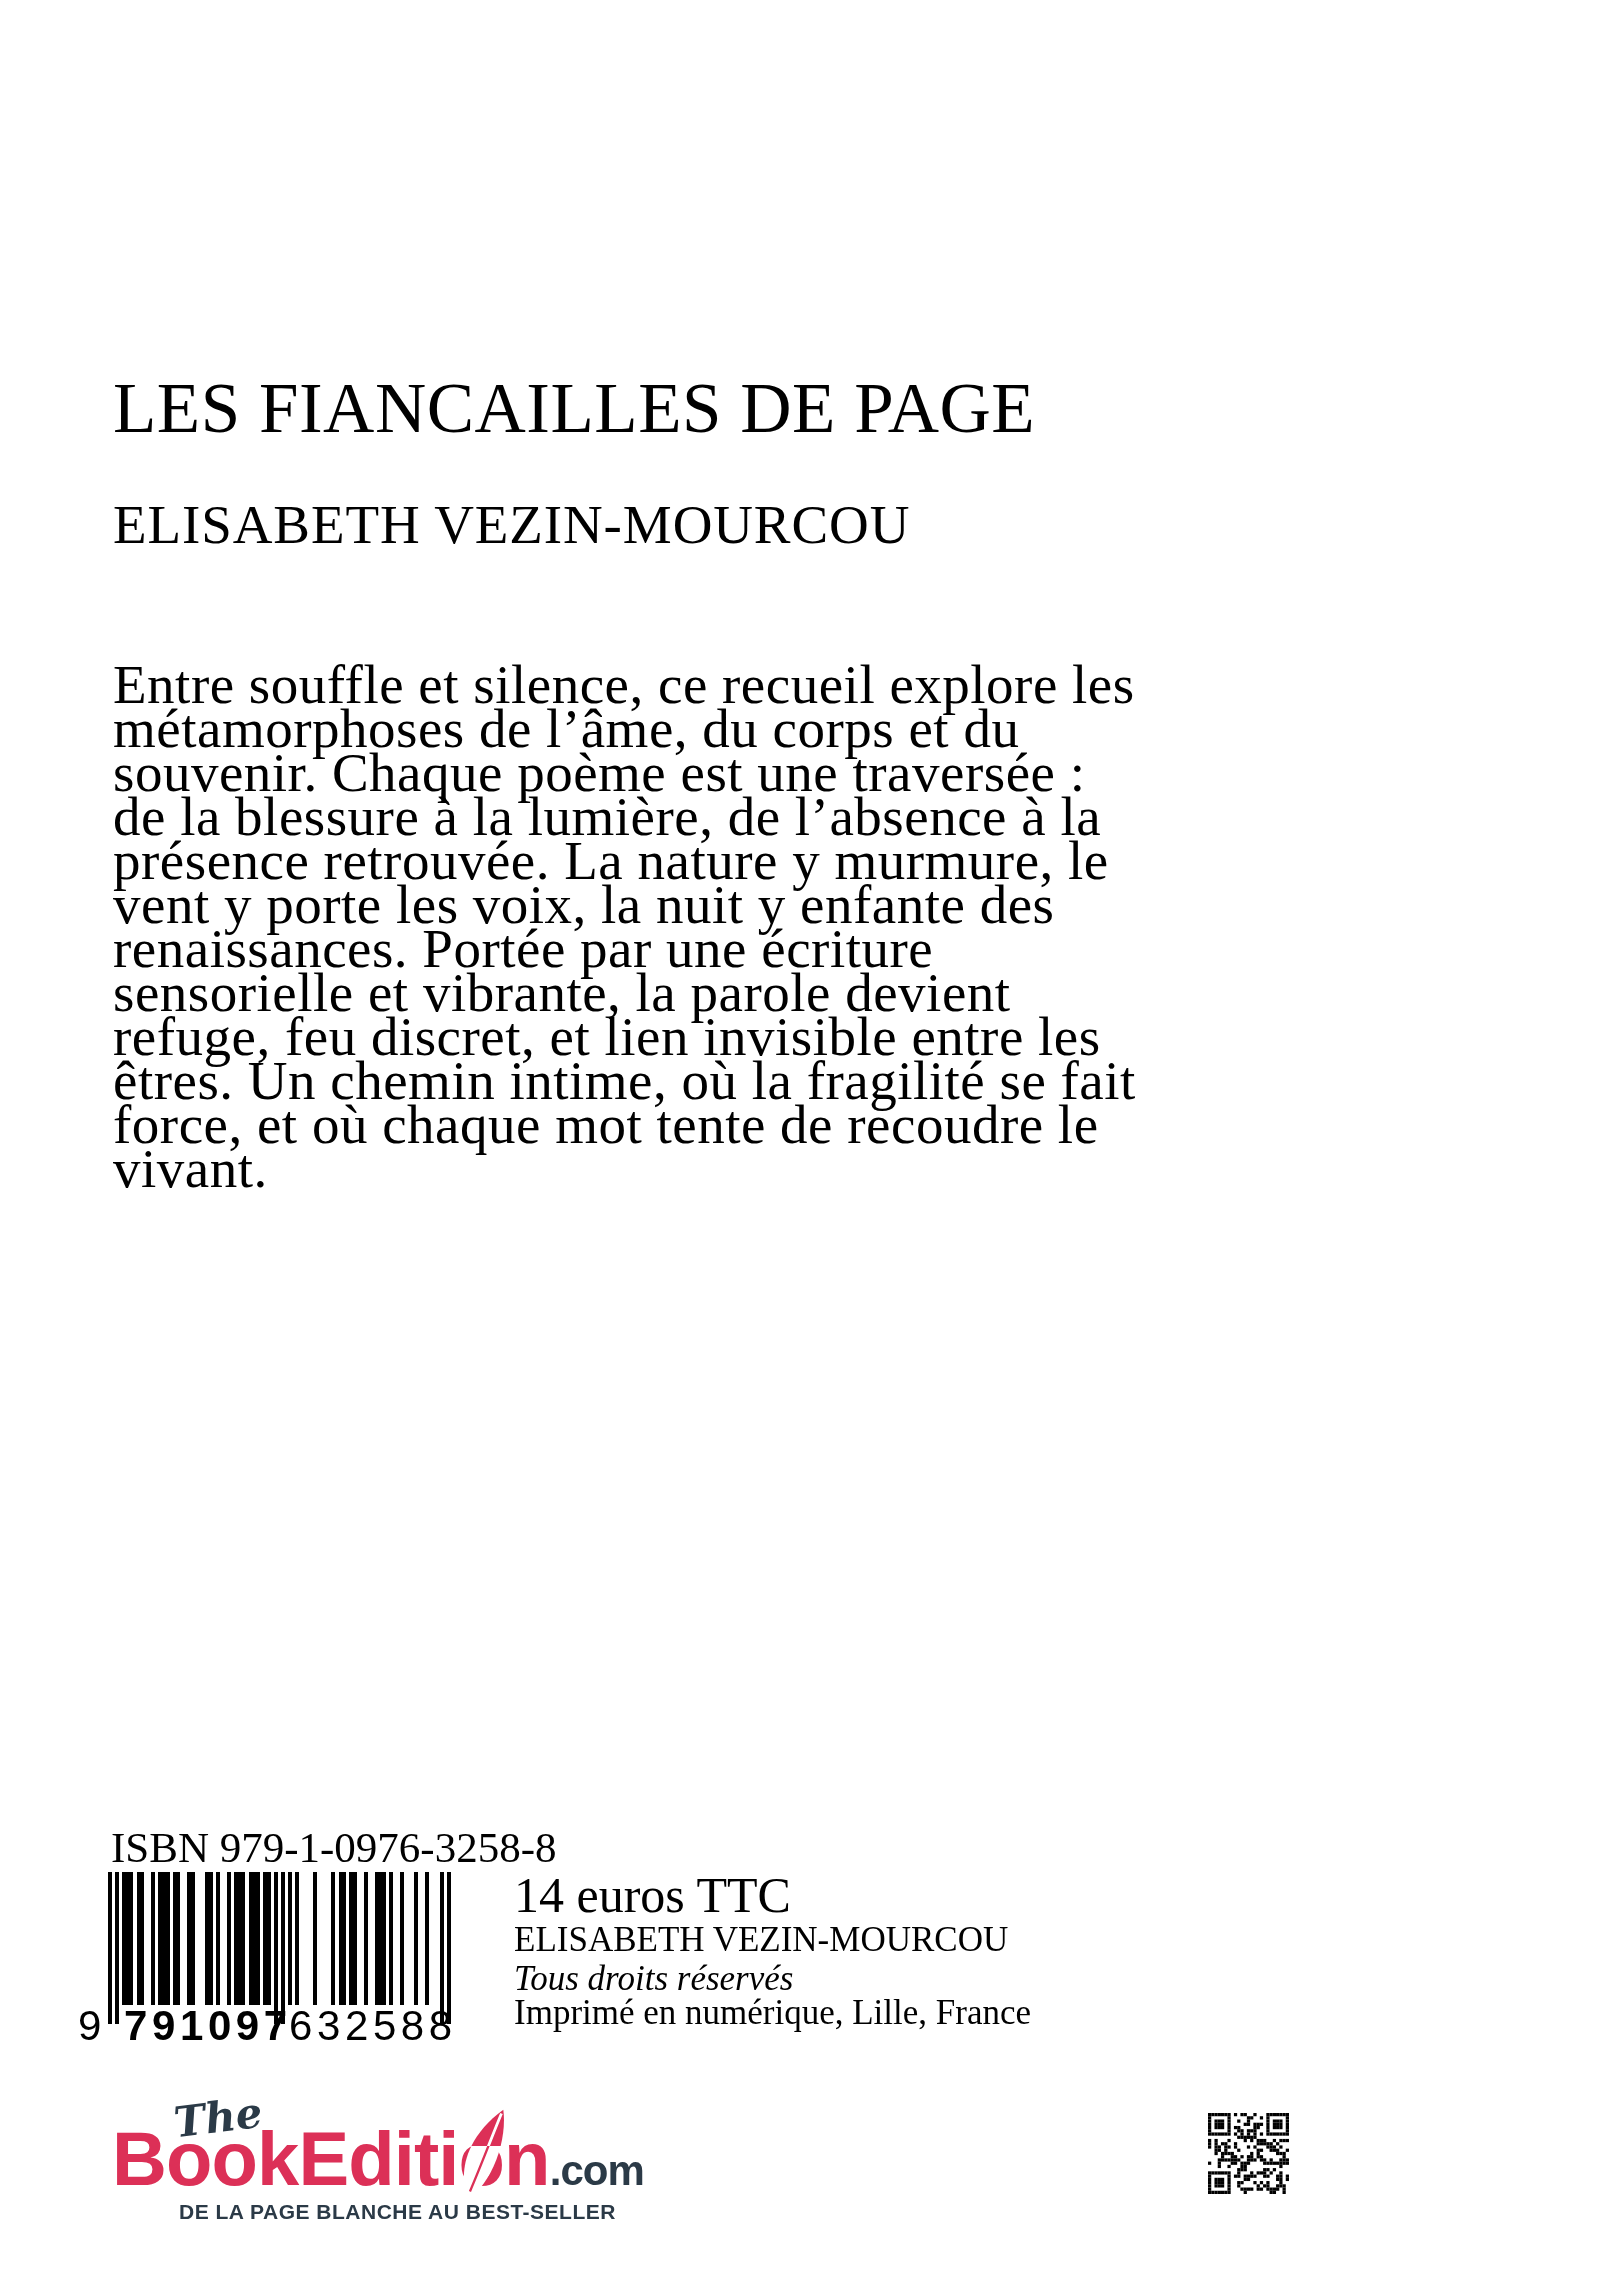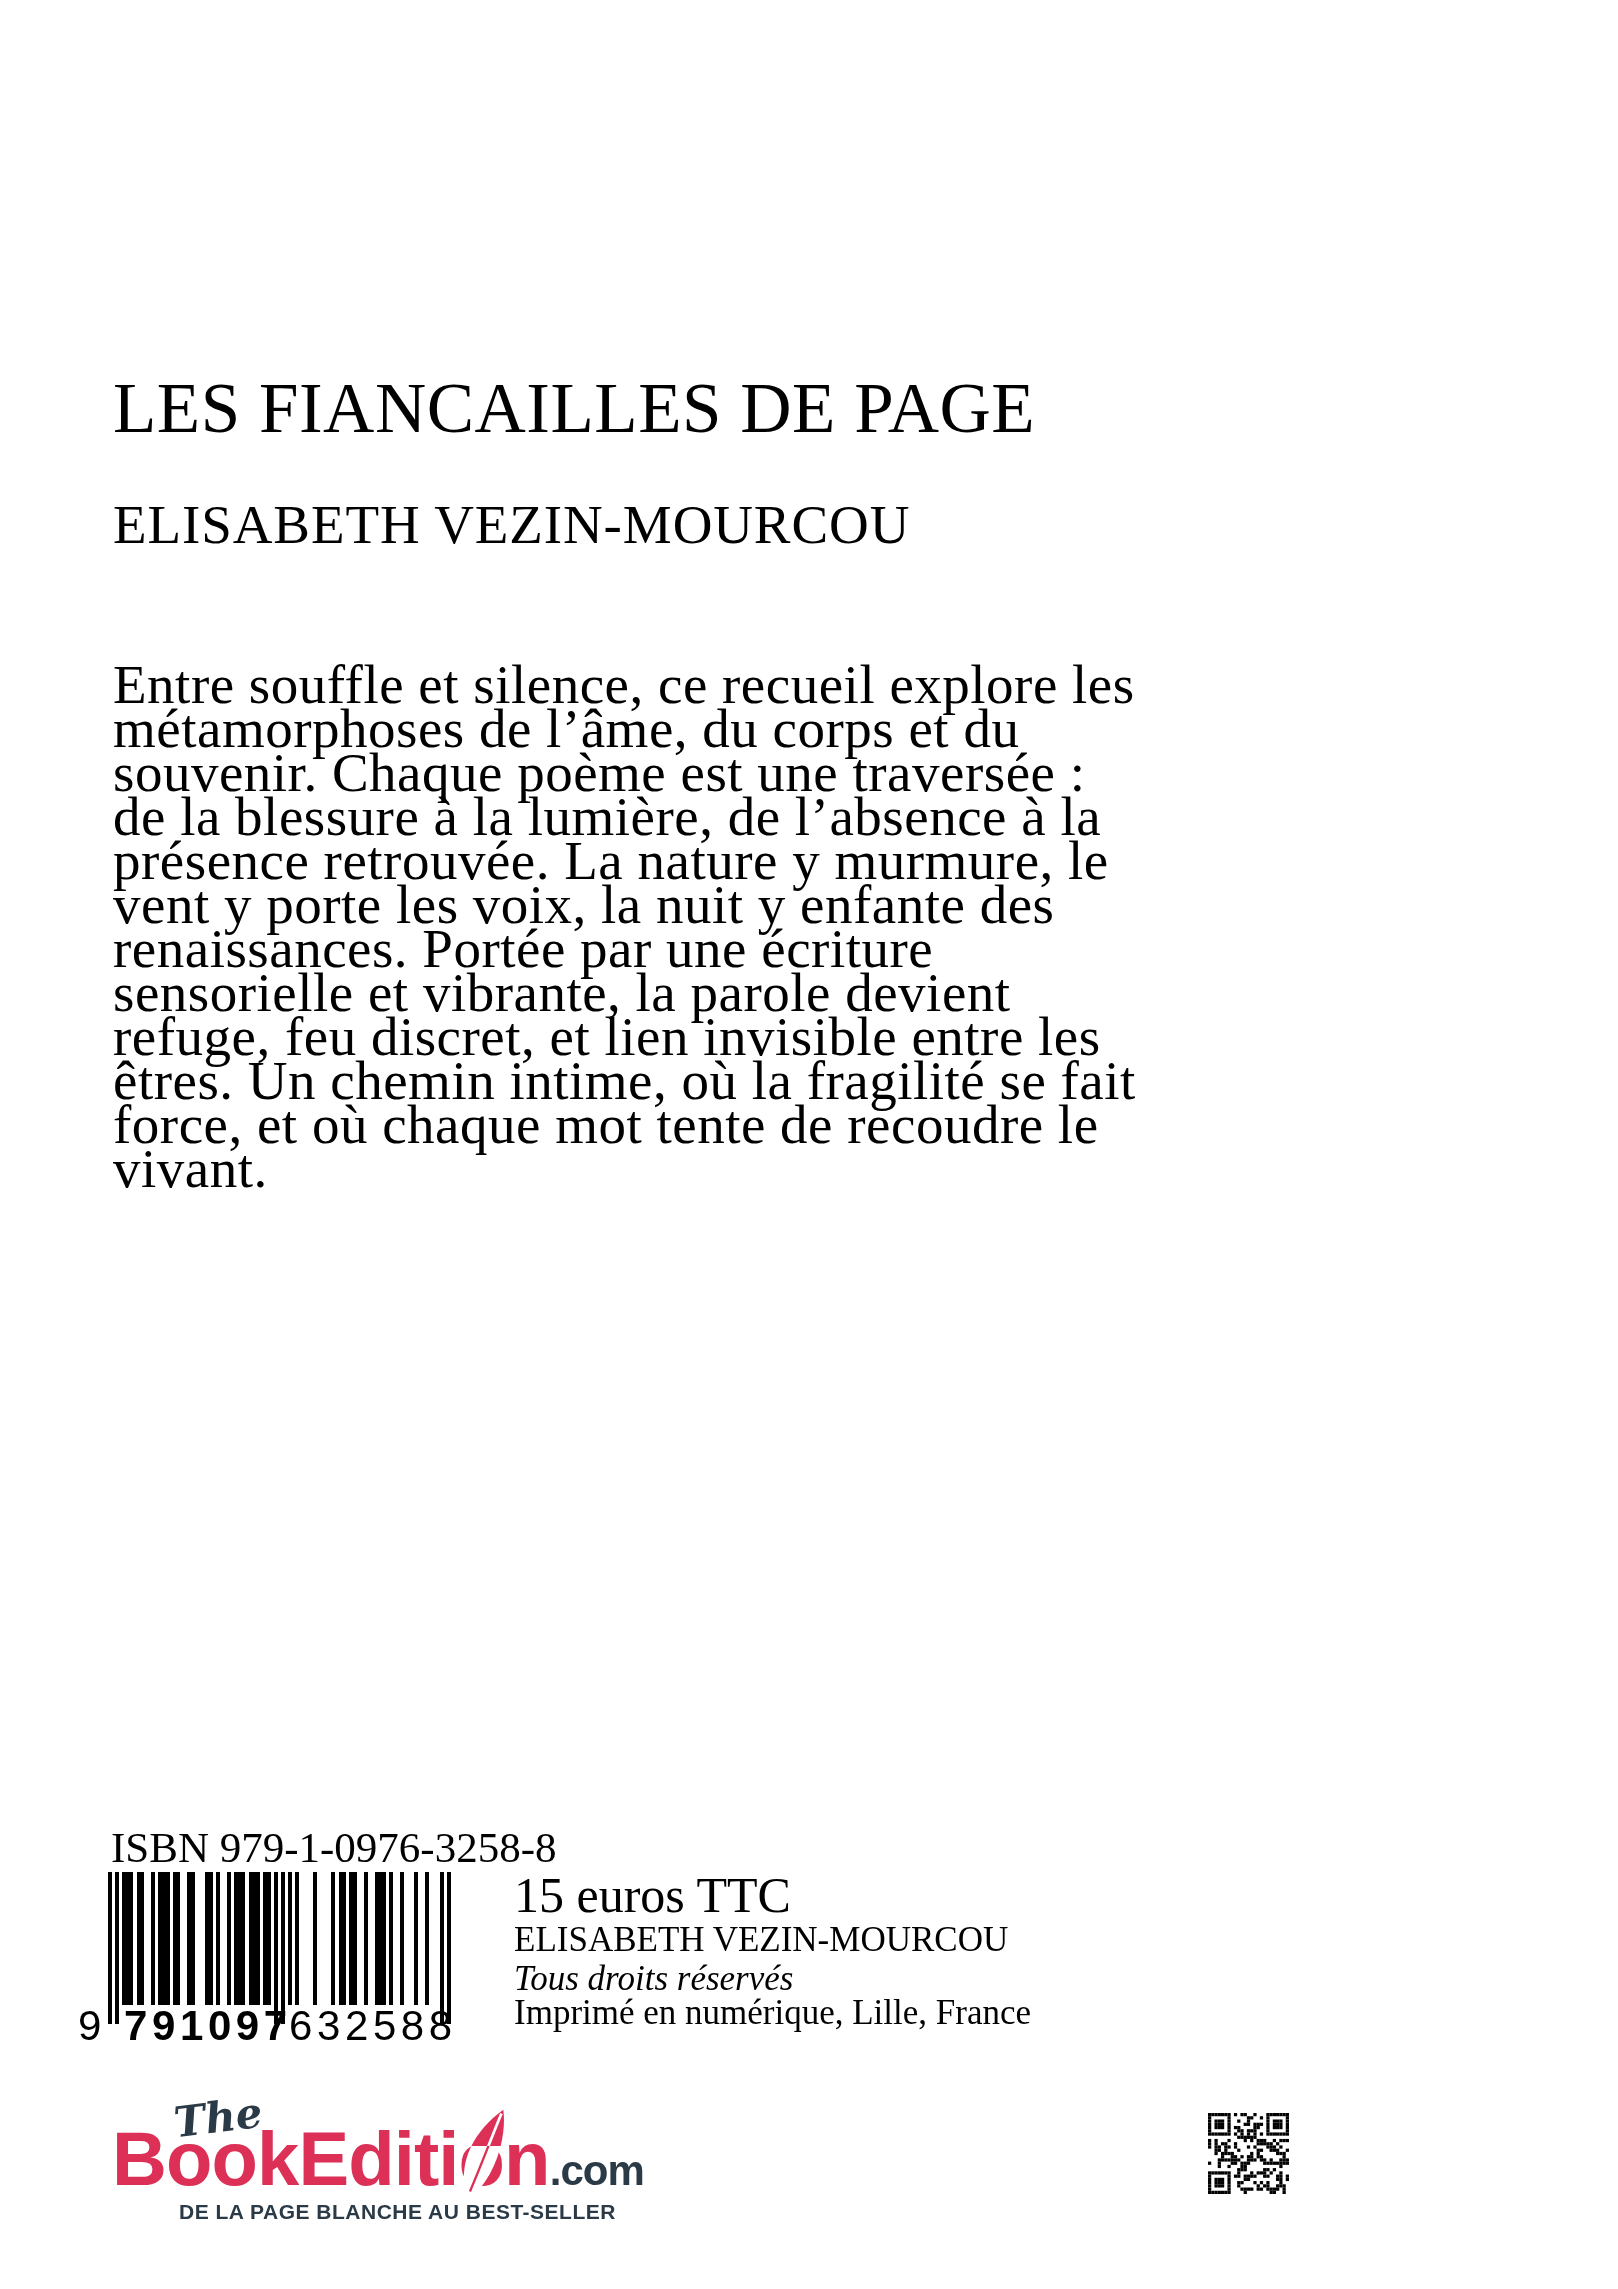--- a/index.html
+++ b/index.html
@@ -152,21 +152,21 @@
     <i style="left:292px;width:3.9px;height:133px"></i>
     <i style="left:306px;width:3.9px;height:133px"></i>
     <i style="left:317px;width:3.9px;height:133px"></i>
     <i style="left:332px;width:3.9px;height:152px"></i>
     <i style="left:339px;width:3.9px;height:152px"></i>
   </div>
 <div class="abs bc-digit bc-lead">9</div>
 <div class="abs bc-digit bc-g1">791097</div>
 <div class="abs bc-digit bc-g2">632588</div>
 
-<div class="abs price">15 euros TTC</div>
+<div class="abs price">14 euros TTC</div>
 <div class="abs colophon-line colophon-author">ELISABETH VEZIN-MOURCOU</div>
 <div class="abs colophon-line colophon-rights">Tous droits réservés</div>
 <div class="abs colophon-line colophon-printed">Imprimé en numérique, Lille, France</div>
 
 <div>
   <div class="abs logo-the">The</div>
   <div class="abs logo-line"><span>BookEditi</span><span class="logo-o"><span>o</span><svg viewBox="0 0 58 96" xmlns="http://www.w3.org/2000/svg">
       <defs>
         <clipPath id="clip-upper">
               <rect x="-6" y="-16" width="70" height="57"></rect>

